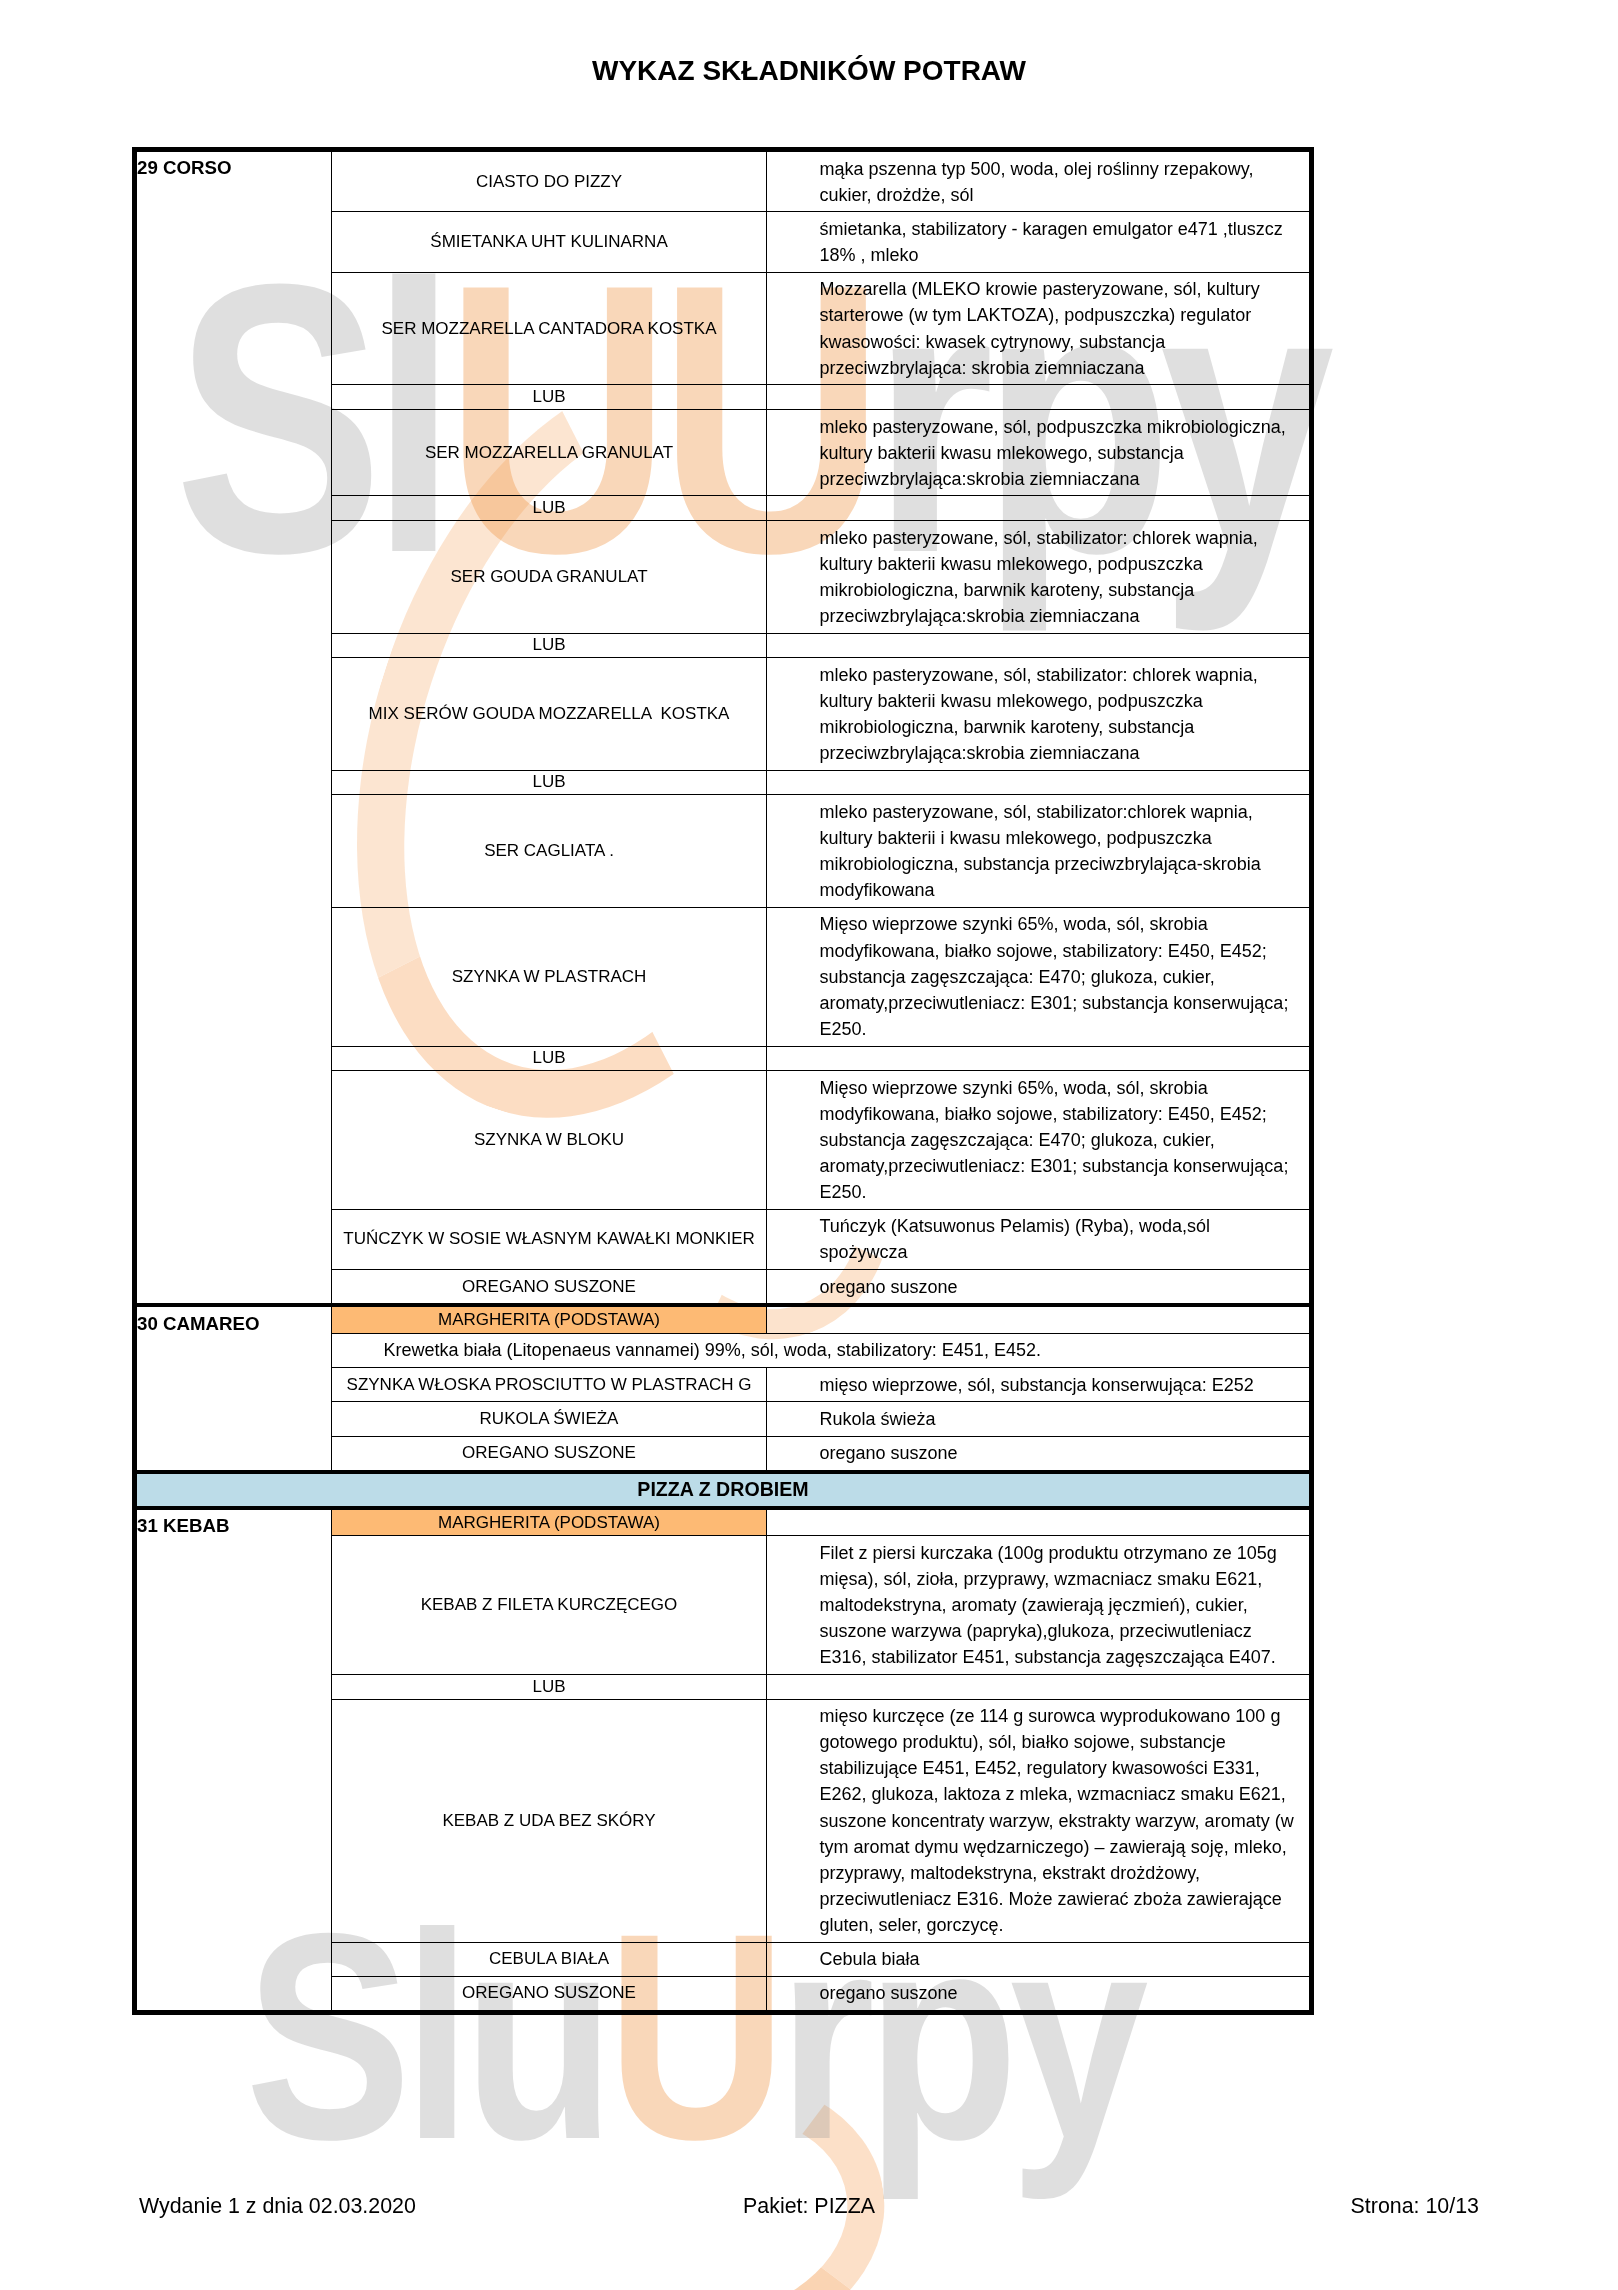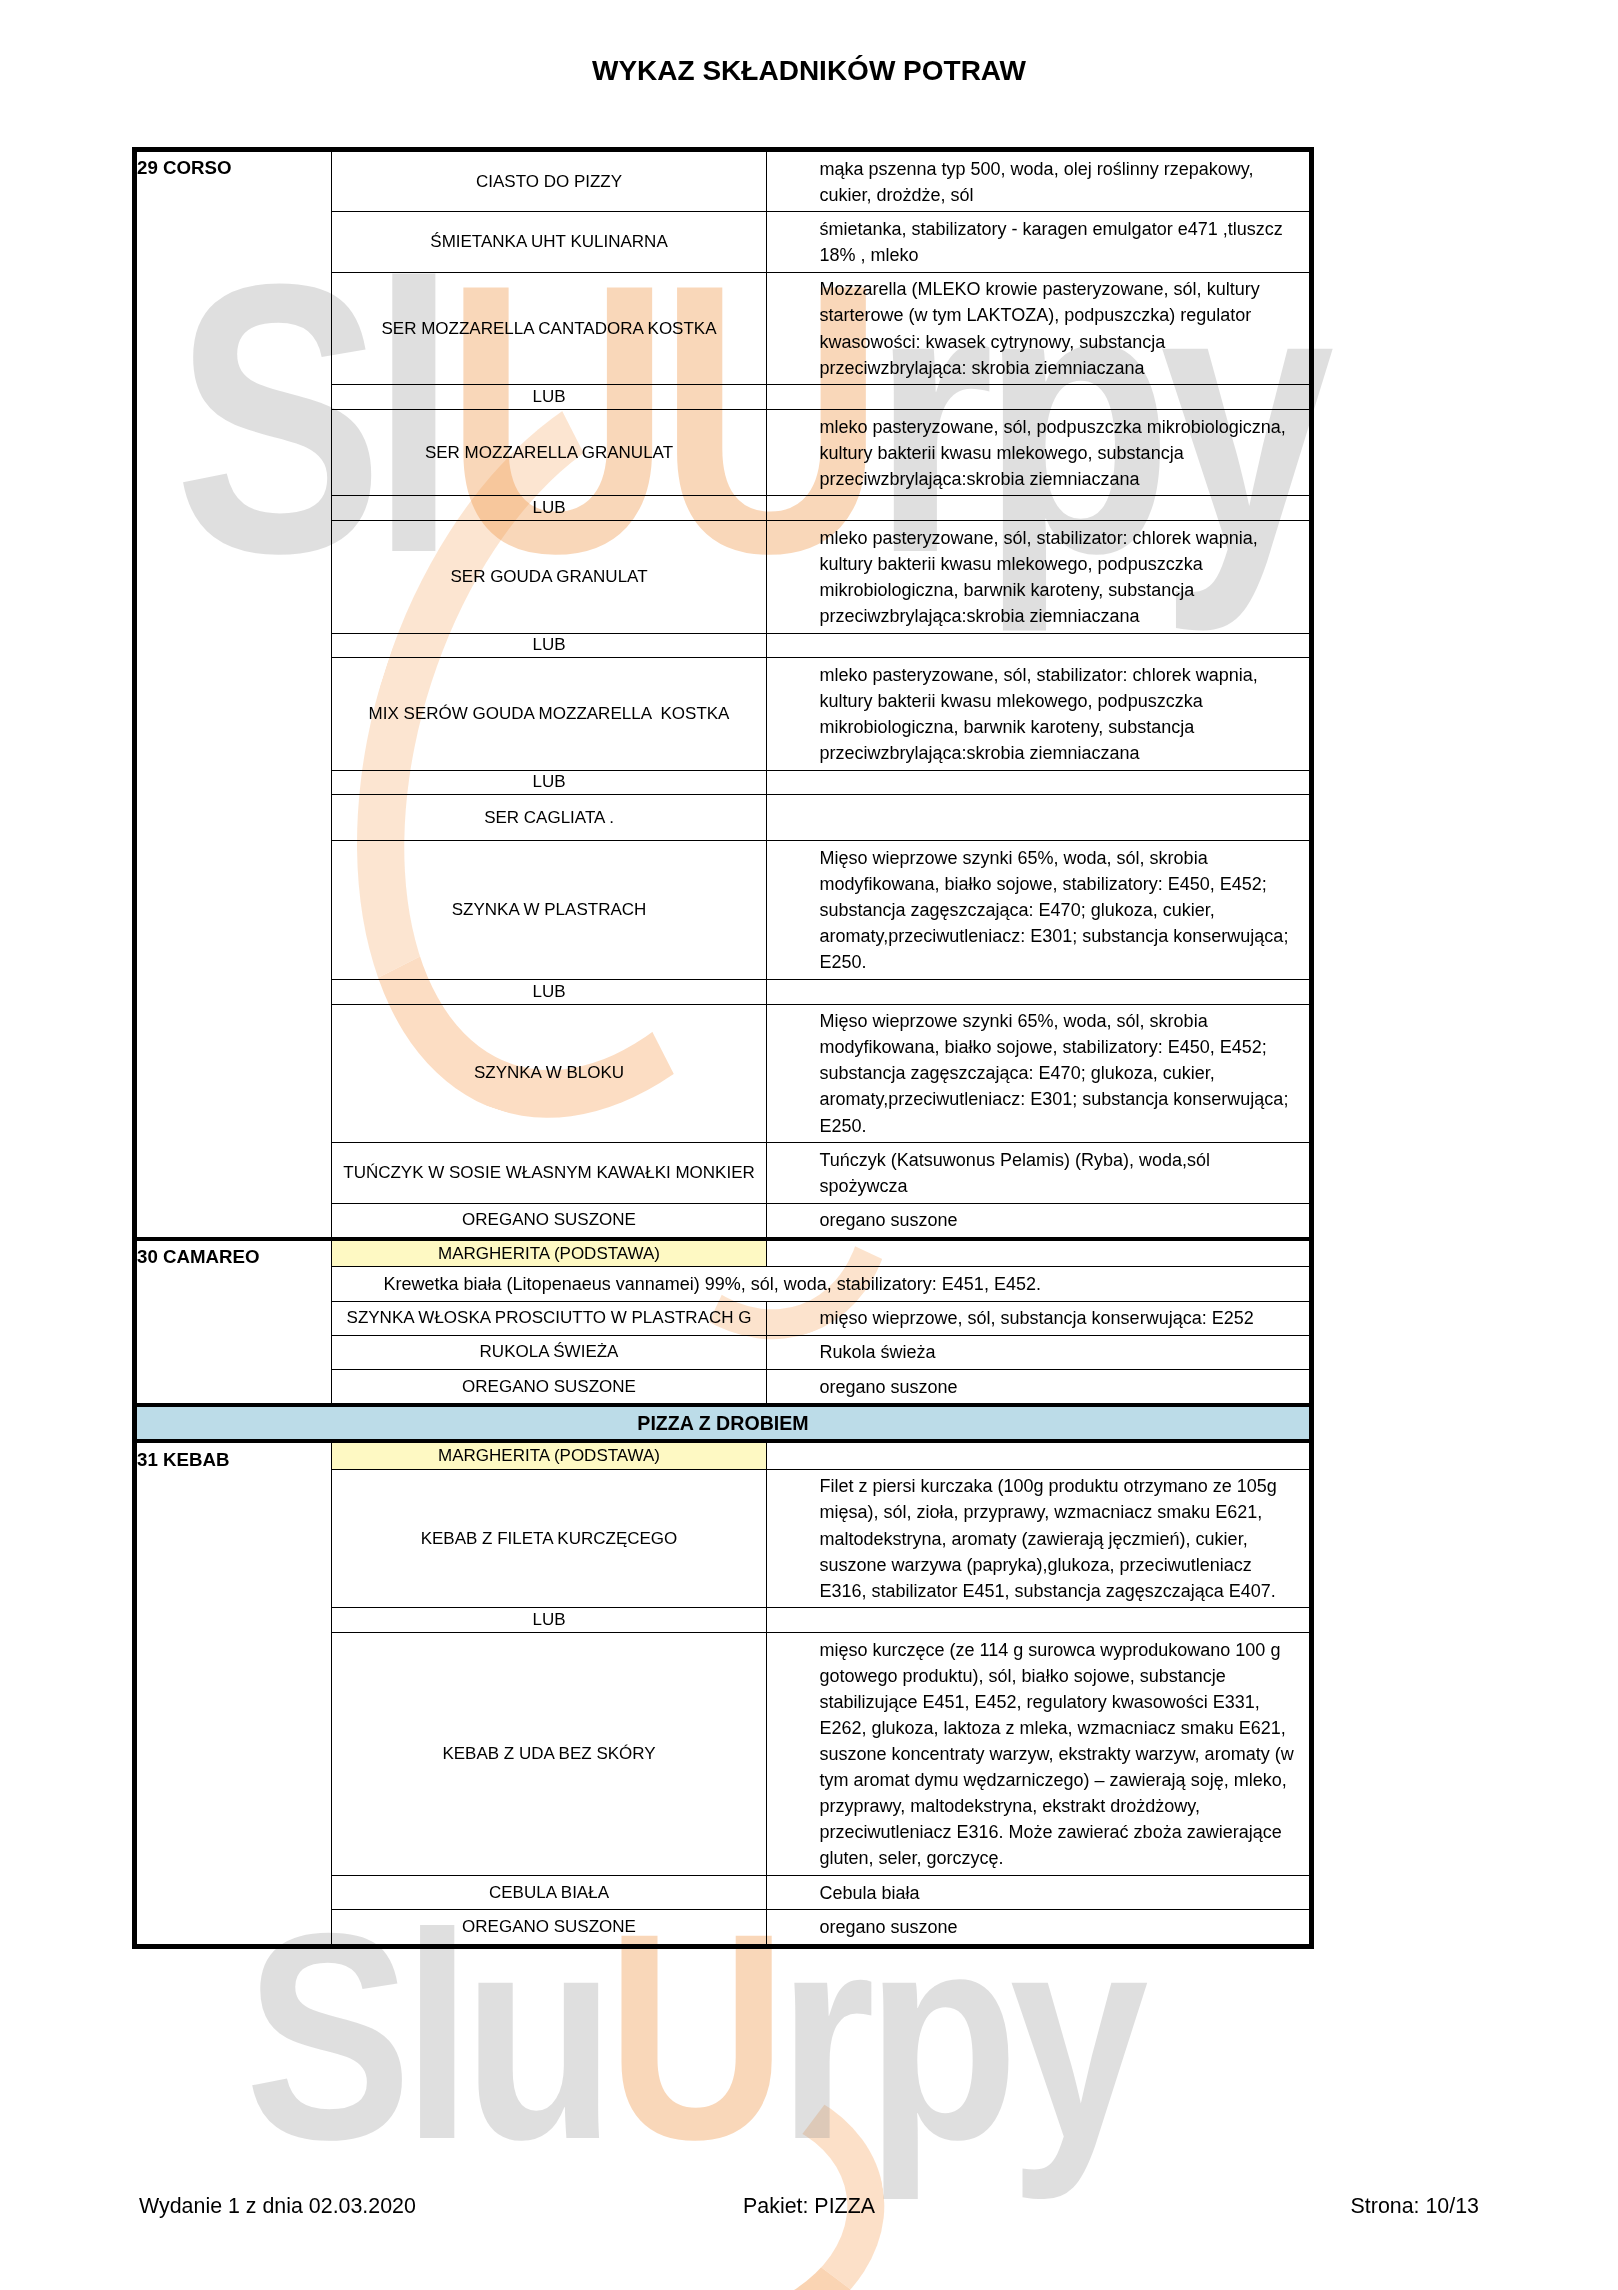--- a/index.html
+++ b/index.html
@@ -37,21 +37,21 @@
       text-align:left;font-weight:bold;font-size:18.7px;padding-top:5.3px;}
   .sec-rows{flex:1;display:flex;flex-direction:column;}
   .row{display:flex;border-bottom:1.8px solid #000;}
   .row:last-child{border-bottom:none;}
   .cell-name{width:44.6%;box-sizing:border-box;border-right:1.8px solid #000;
       display:flex;align-items:center;justify-content:center;text-align:center;
       font-size:17px;padding:2.7px 5.3px;white-space:pre-wrap;}
   .cell-desc{flex:1;box-sizing:border-box;font-size:18px;line-height:1.45;
       padding:3.6px 8px;margin-left:44px;}
   .row.lub .cell-name{font-size:17px;padding:1.8px 5.3px;}
-  .row.highlight .cell-name{background:#fef9c3;}
+  .row.highlight .cell-name{background:#fdba74;}
   .row.tall .cell-name,.row.tall .cell-desc{min-height:45px;}
   .band{border-bottom:4.5px solid #000;background:#BCDCE8;text-align:center;
       font-weight:bold;font-size:19.6px;padding:4.5px 0;}
   
   .footer{position:absolute;top:2194px;left:139px;right:139px;display:flex;font-size:21.4px;gap:48px;}
   .footer span{flex:1;}
   .footer .f-left{text-align:left;}
   .footer .f-center{text-align:center;}
   .footer .f-right{text-align:right;}
 </style>
@@ -108,20 +108,21 @@
           <div class="row">
             <div class="cell-name">MIX SERÓW GOUDA MOZZARELLA  KOSTKA</div>
             <div class="cell-desc">mleko pasteryzowane, sól, stabilizator: chlorek wapnia, kultury bakterii kwasu mlekowego, podpuszczka mikrobiologiczna, barwnik karoteny, substancja przeciwzbrylająca:skrobia ziemniaczana</div>
           </div>
           <div class="row lub">
             <div class="cell-name">LUB</div>
             <div class="cell-desc"></div>
           </div>
           <div class="row tall">
             <div class="cell-name">SER CAGLIATA .</div>
+            <div class="cell-desc">mleko pasteryzowane, sól, stabilizator:chlorek wapnia, kultury bakterii i kwasu mlekowego,  podpuszczka mikrobiologiczna, substancja przeciwzbrylająca-skrobia modyfikowana</div>
           </div>
           <div class="row tall">
             <div class="cell-name">SZYNKA W PLASTRACH</div>
             <div class="cell-desc">Mięso wieprzowe  szynki 65%, woda, sól, skrobia modyfikowana, białko sojowe, stabilizatory: E450, E452; substancja zagęszczająca: E470; glukoza, cukier, aromaty,przeciwutleniacz: E301; substancja konserwująca; E250.</div>
           </div>
           <div class="row lub">
             <div class="cell-name">LUB</div>
             <div class="cell-desc"></div>
           </div>
           <div class="row tall">

